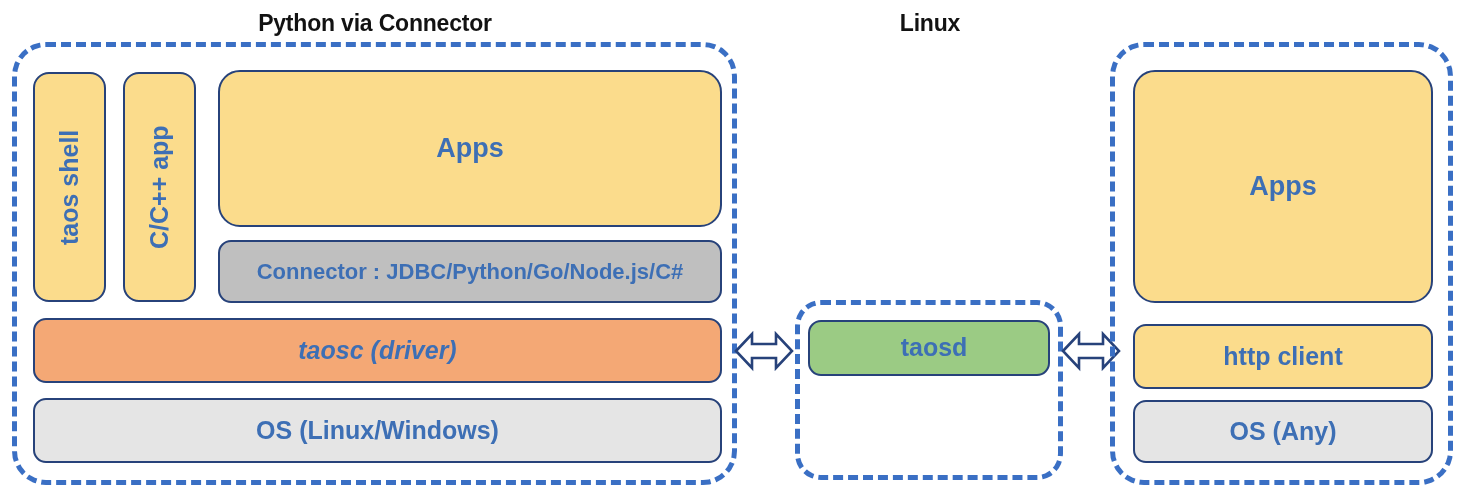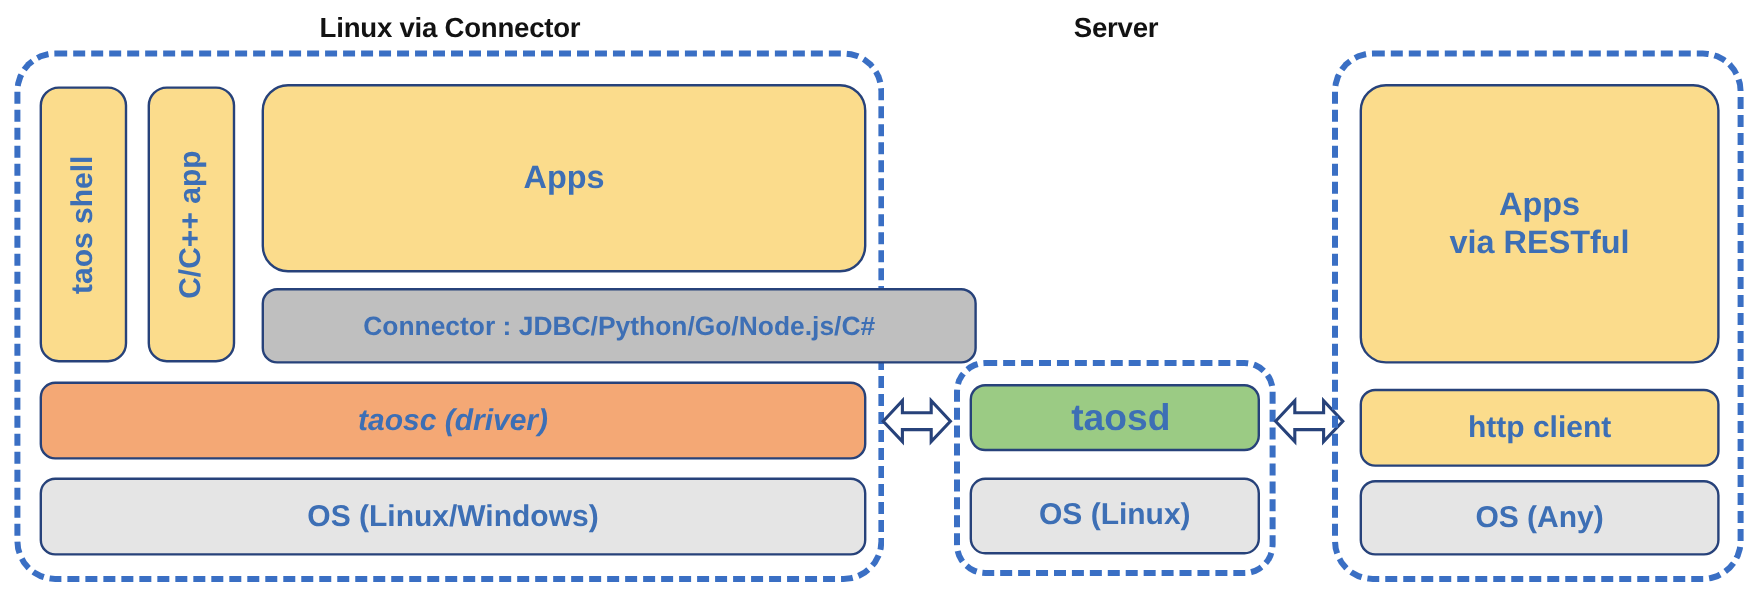--- a/index.html
+++ b/index.html
@@ -68,61 +68,59 @@
   .arrow {
     position: absolute;
   }
   .arrow svg { display: block; }
 </style>
 </head>
 <body>
 
 <div id="canvas">
 
-  <div class="panel-title" style="left:15px; top:10px; width:720px;">Linux via Connector</div>
+  <div class="panel-title" style="left:15px; top:10px; width:720px;">Python via Connector</div>
 
-  <div class="panel-title" style="left:795px; top:10px; width:270px;">Server</div>
+  <div class="panel-title" style="left:795px; top:10px; width:270px;">Linux</div>
 
 
   <div class="dashed-group" style="left:12px; top:42px; width:725px; height:443px;"></div>
 
   <div class="box yellow vertical" style="left:33px; top:72px; width:73px; height:230px; font-size:25px;">taos shell</div>
 
   <div class="box yellow vertical" style="left:123px; top:72px; width:73px; height:230px; font-size:25px;">C/C++ app</div>
 
   <div class="box yellow" style="left:218px; top:70px; width:504px; height:157px; font-size:27px; border-radius:22px;">Apps</div>
 
-  <div class="box gray" style="left:218px; top:240px; width:596px; height:63px; font-size:22px;">Connector : JDBC/Python/Go/Node.js/C#</div>
+  <div class="box gray" style="left:218px; top:240px; width:504px; height:63px; font-size:22px;">Connector : JDBC/Python/Go/Node.js/C#</div>
 
   <div class="box orange" style="left:33px; top:318px; width:689px; height:65px; font-size:25px;font-style:italic;">taosc (driver)</div>
 
   <div class="box blue" style="left:33px; top:398px; width:689px; height:65px; font-size:25px;">OS (Linux/Windows)</div>
 
   <div class="arrow" style="left:733px; top:327px;">
     <svg width="62" height="48" viewBox="0 0 62 48">
       <path d="M3 24 L19 7 L19 17 L43 17 L43 7 L59 24 L43 41 L43 31 L19 31 L19 41 Z" fill="#ffffff" stroke="#27427A" stroke-width="2.6" stroke-linejoin="miter"></path>
     </svg>
   </div>
 
   <div class="dashed-group" style="left:795px; top:300px; width:268px; height:180px; border-radius:26px;"></div>
 
-  <div class="box green" style="left:808px; top:320px; width:242px; height:56px; font-size:31px;padding-left:10px;">taosd</div>
+  <div class="box green" style="left:808px; top:320px; width:242px; height:56px; font-size:25px;padding-left:10px;">taosd</div>
 
-  <div class="box blue" style="left:808px; top:398px; width:242px; height:64px; font-size:25px;">OS (Linux)</div>
 
   <div class="arrow" style="left:1060px; top:327px;">
     <svg width="62" height="48" viewBox="0 0 62 48">
       <path d="M3 24 L19 7 L19 17 L43 17 L43 7 L59 24 L43 41 L43 31 L19 31 L19 41 Z" fill="#ffffff" stroke="#27427A" stroke-width="2.6" stroke-linejoin="miter"></path>
     </svg>
   </div>
 
   <div class="dashed-group" style="left:1110px; top:42px; width:343px; height:443px;"></div>
 
   <div class="box yellow" style="left:1133px; top:70px; width:300px; height:233px; font-size:27px; border-radius:22px; flex-direction:column;">
     <span>Apps</span>
-    <span>via RESTful</span>
   </div>
 
   <div class="box blue" style="left:1133px; top:400px; width:300px; height:63px; font-size:25px;">OS (Any)</div>
 
   <div class="box yellow" style="left:1133px; top:324px; width:300px; height:65px; font-size:25px;">http client</div>
 
 </div>
 
 </body></html>

